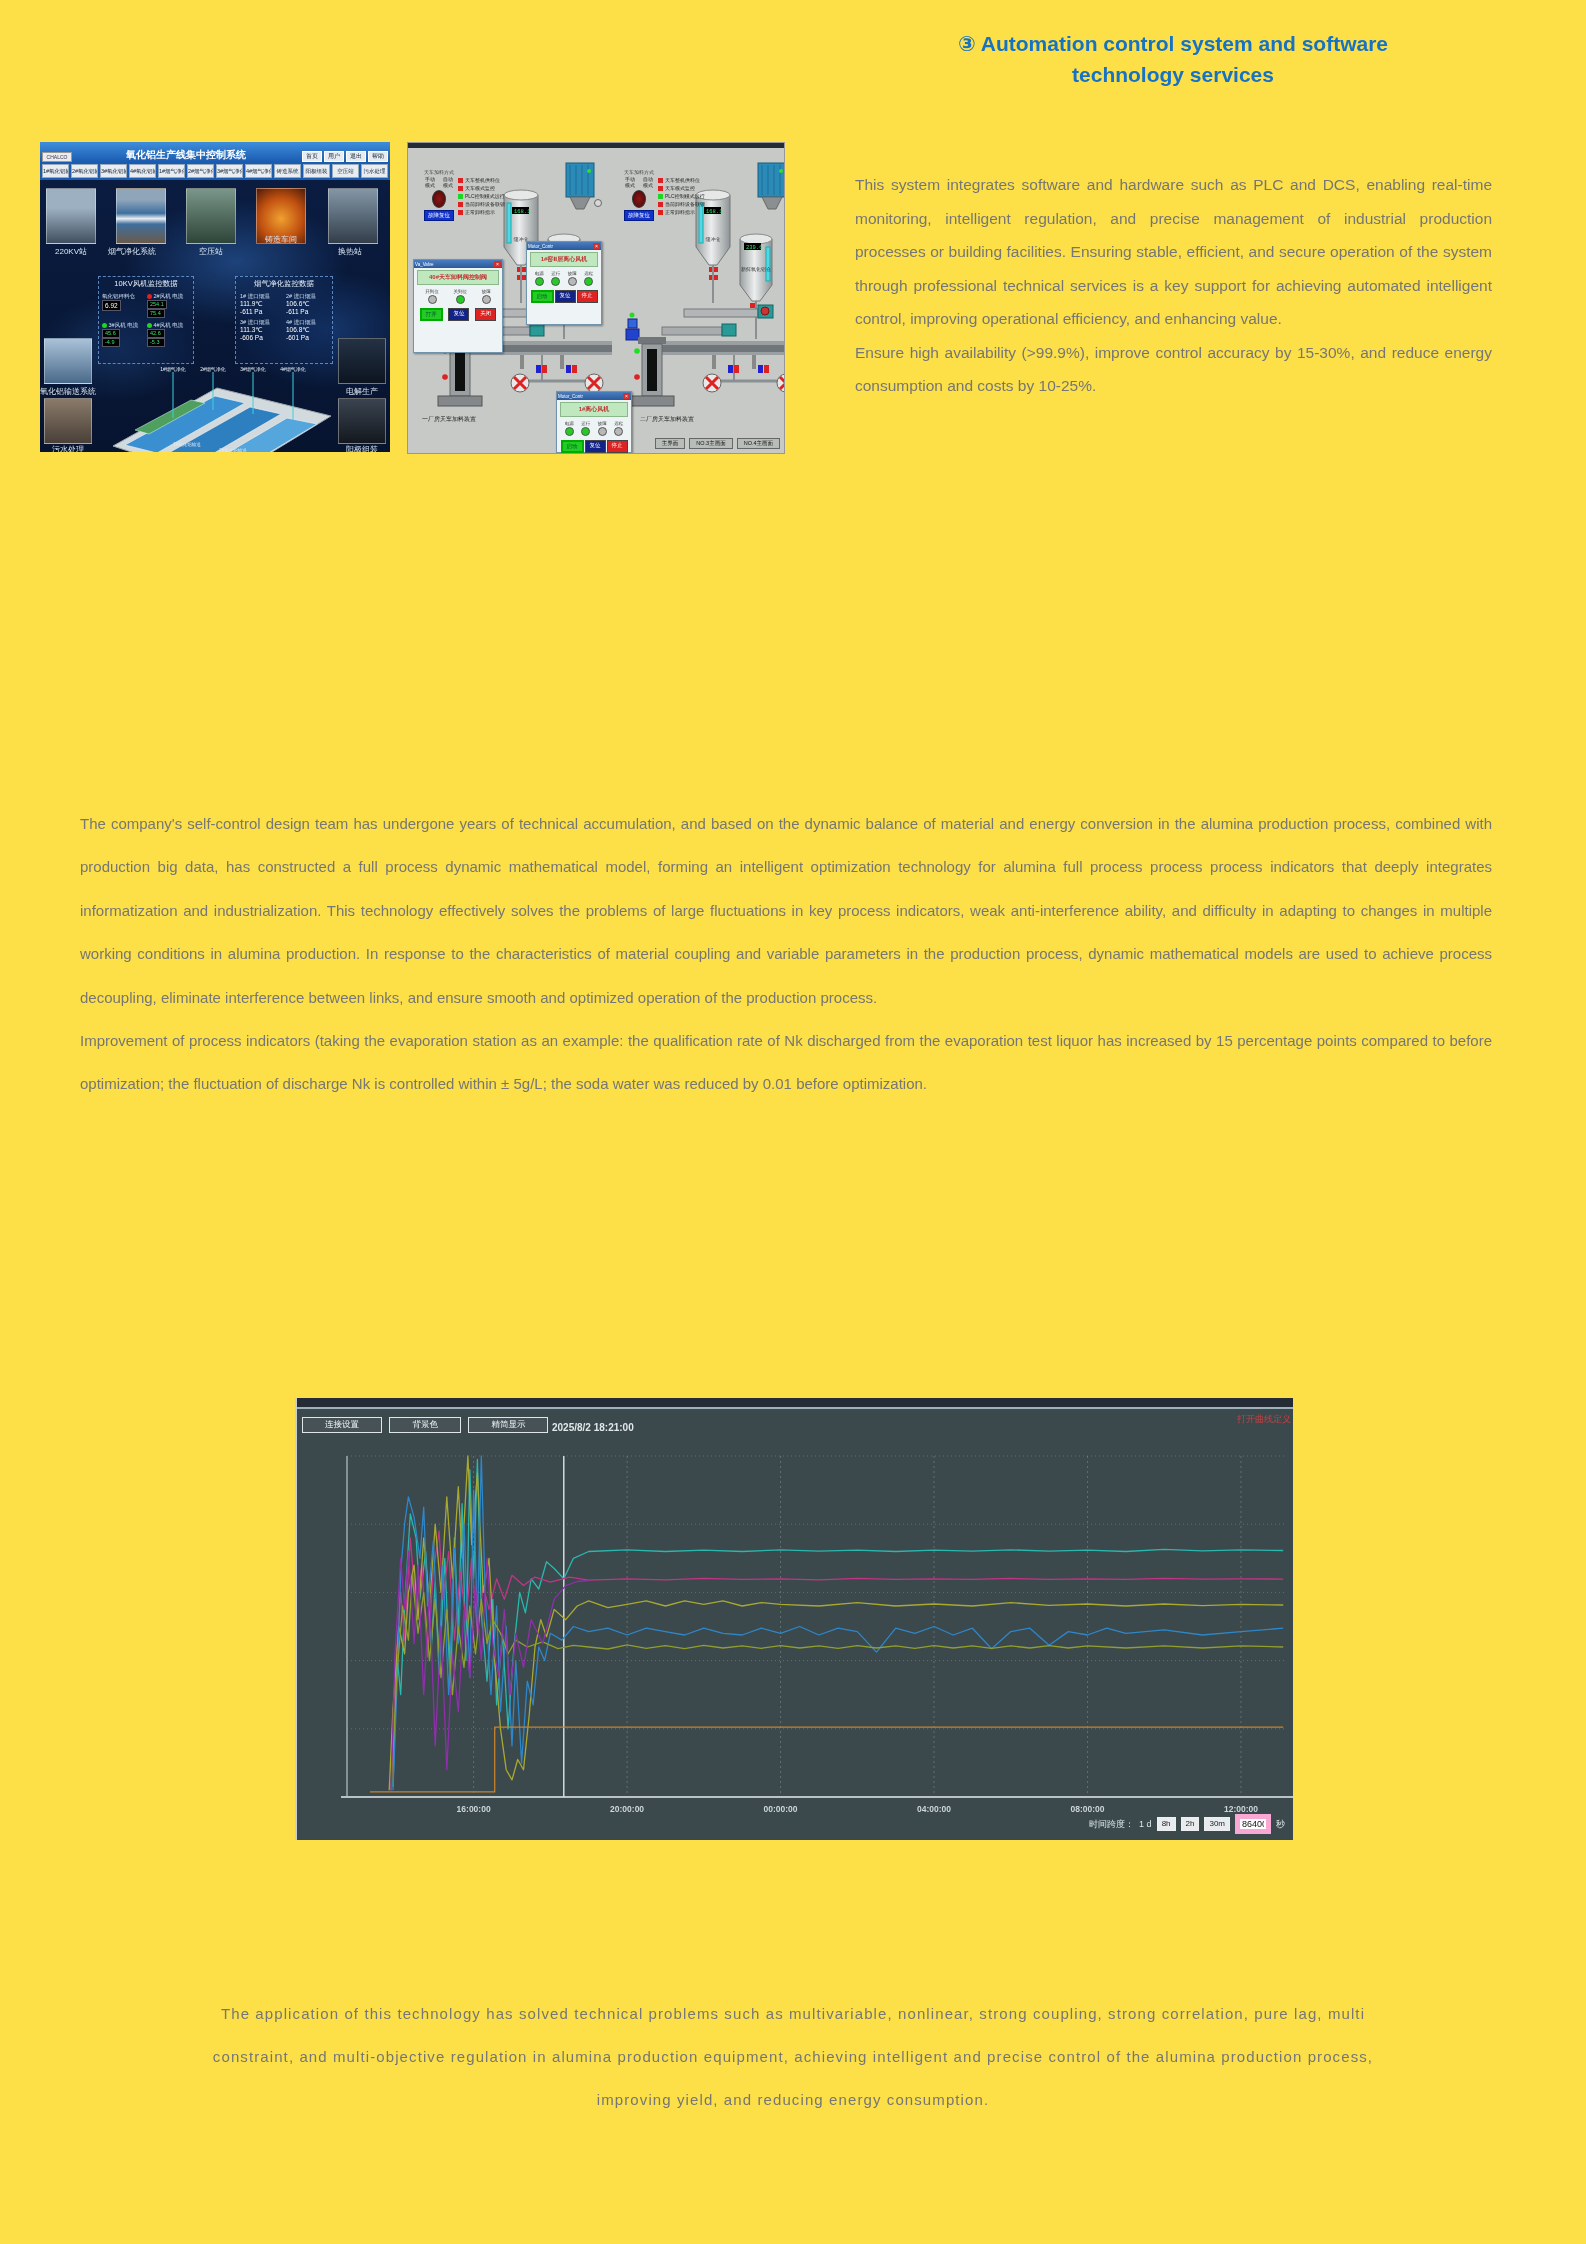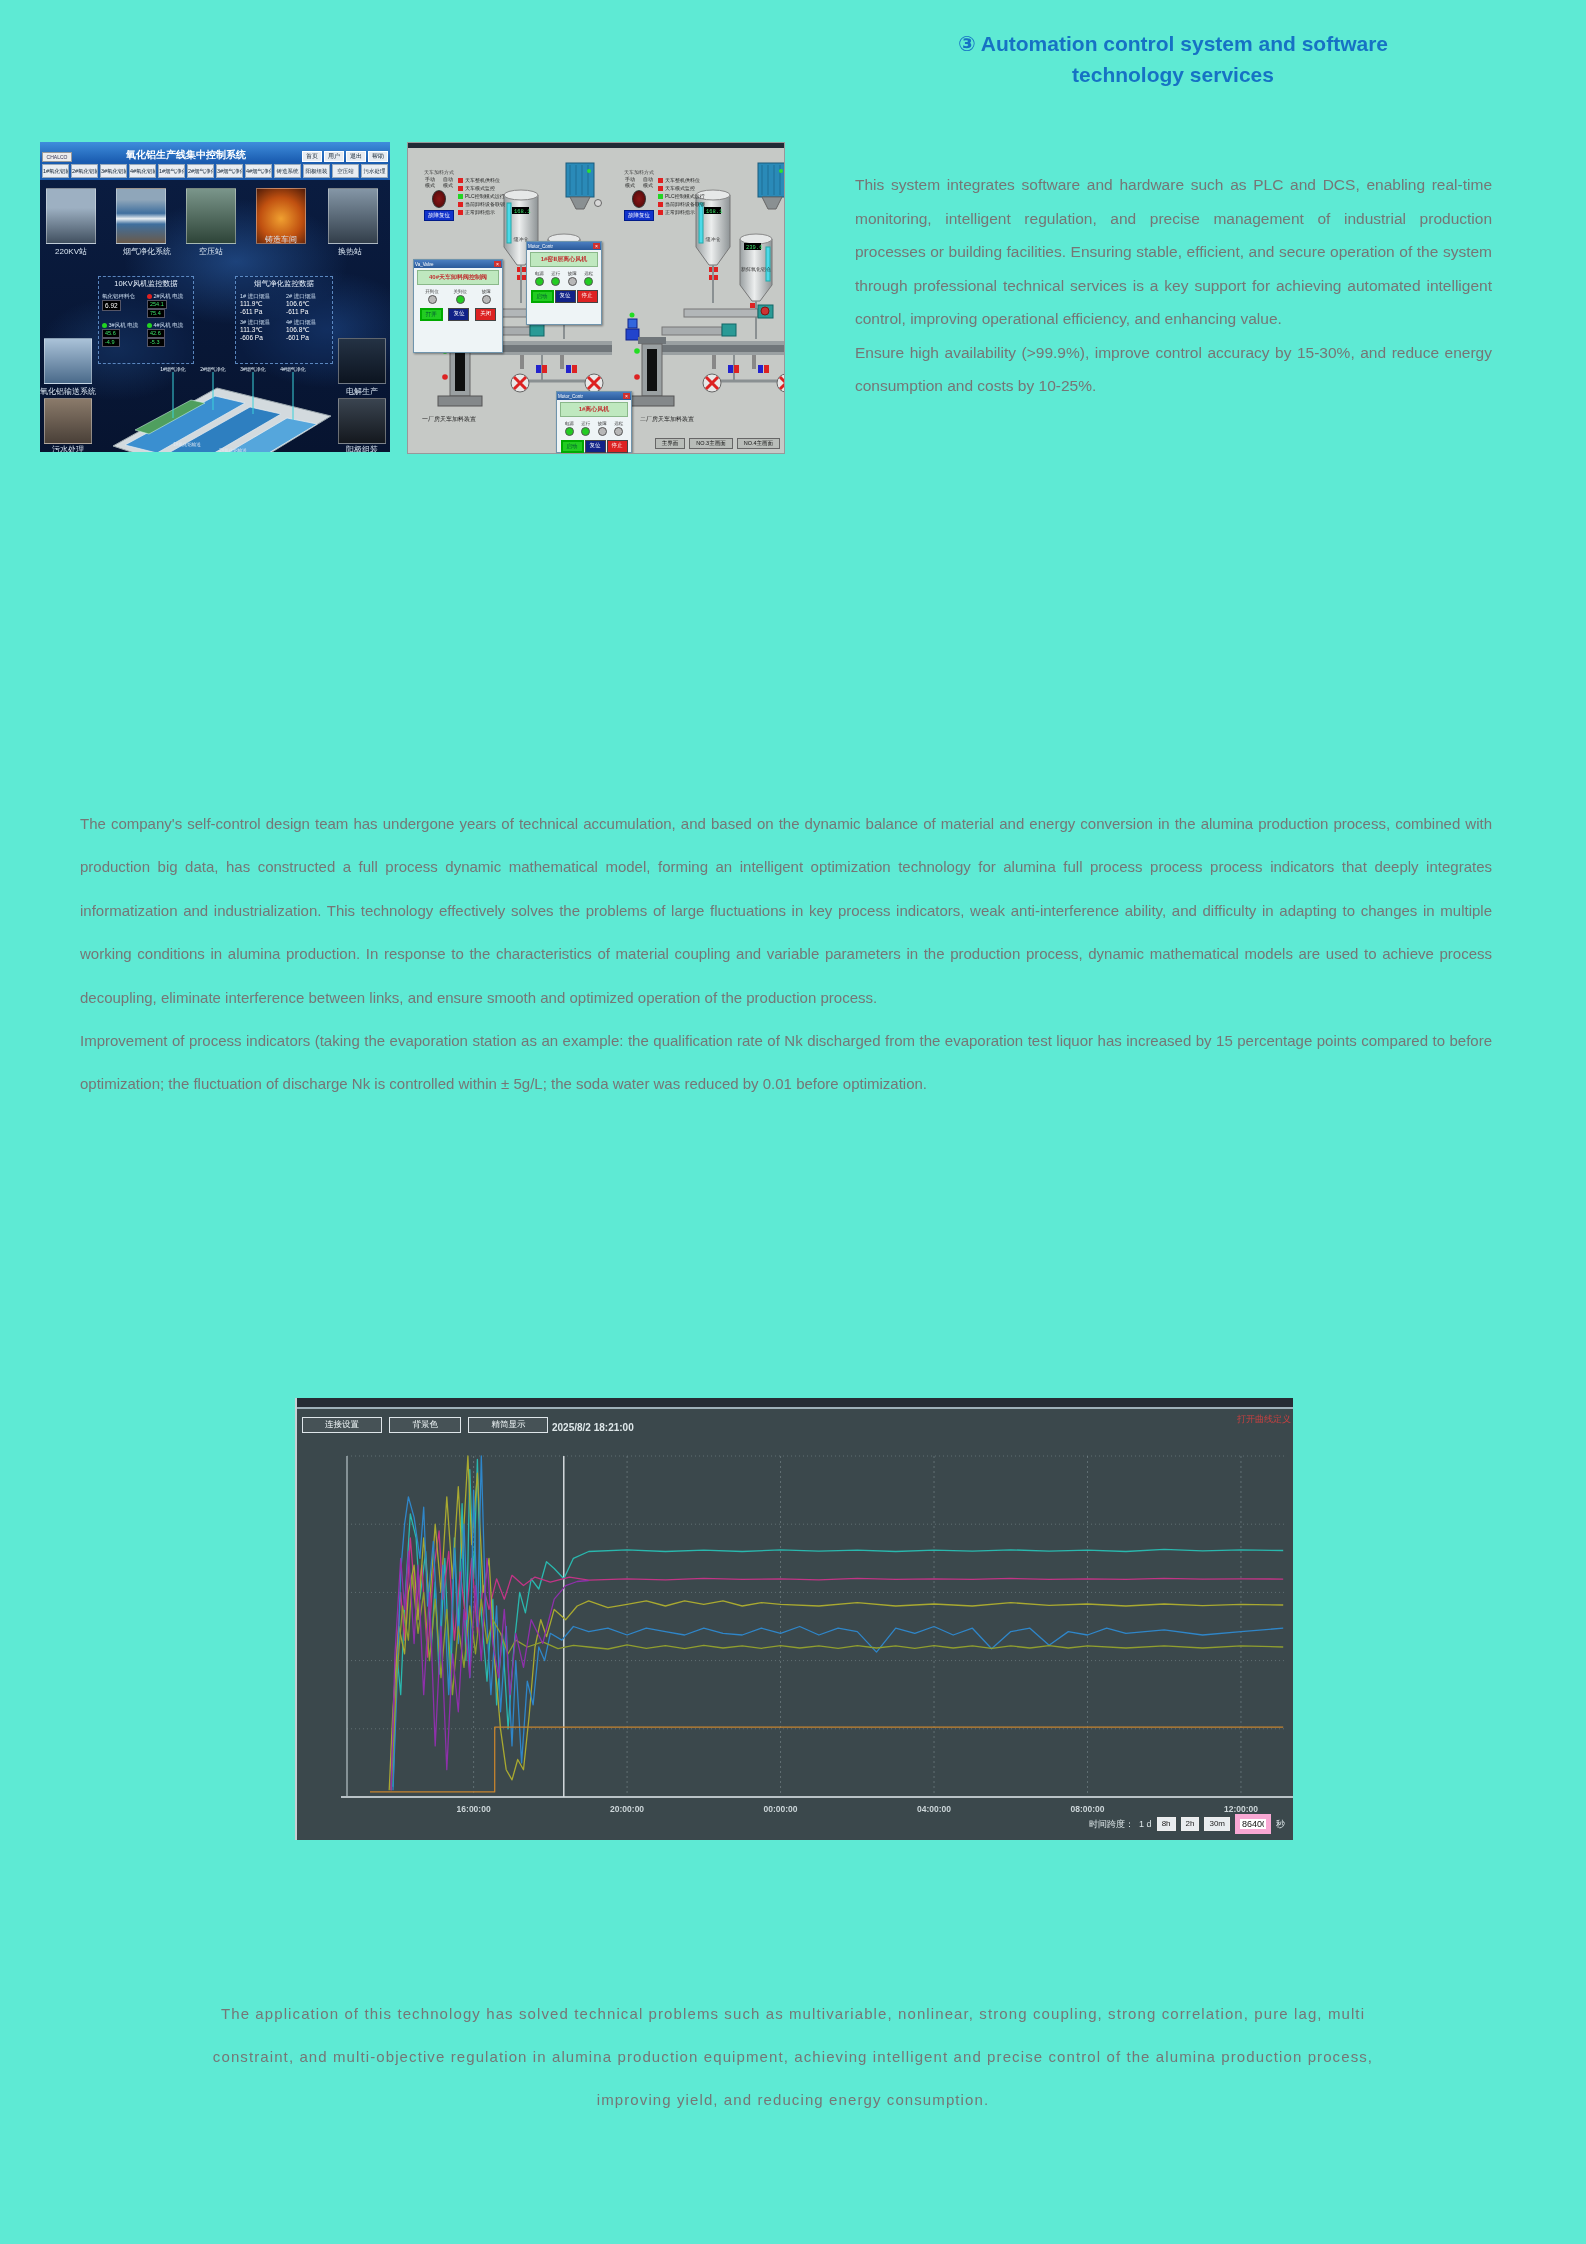--- a/index.html
+++ b/index.html
@@ -1,17 +1,17 @@
 <!DOCTYPE html>
 <html><head>
 <meta charset="utf-8">
 <style>
   * { box-sizing: border-box; margin: 0; padding: 0; }
   html,body { background:#fff; }
-  .page { position:relative; width:1586px; height:2244px; background:#5eead4;
+  .page { position:relative; width:1586px; height:2244px; background:#fde047;
           font-family:"Liberation Sans","DejaVu Sans",sans-serif; overflow:hidden; }
 
   
   .h-blue { color:#1672c4; font-weight:bold; }
   .sec3-heading { position:absolute; left:855px; top:28px; width:636px; text-align:center;
                   font-size:21px; line-height:31px; }
   .sec3-para { position:absolute; left:855px; top:168px; width:637px; font-size:15.5px;
                color:#767676; line-height:33.5px; text-align:justify; }
   .sec4-heading { position:absolute; left:60px; top:585px; width:1466px; text-align:center;
                   font-size:21px; line-height:44px; }
@@ -162,21 +162,21 @@
       <span class="scada-tab">污水处理</span>
     </div>
     <div class="scada-body">
 
       <div class="photo ph1" style="left:6px;top:8px;"></div>
       <div class="photo ph2" style="left:76px;top:8px;"></div>
       <div class="photo ph3" style="left:146px;top:8px;"></div>
       <div class="photo ph4" style="left:216px;top:8px;"></div>
       <div class="photo ph5" style="left:288px;top:8px;"></div>
       <div class="pcap" style="left:-7px;top:66px;">220KV站</div>
-      <div class="pcap" style="left:69px;top:66px;">烟气净化系统</div>
+      <div class="pcap" style="left:54px;top:66px;">烟气净化系统</div>
       <div class="pcap" style="left:133px;top:66px;">空压站</div>
       <div class="pcap" style="left:203px;top:54px;">铸造车间</div>
       <div class="pcap" style="left:272px;top:66px;">换热站</div>
 
       <div class="spanel" style="left:58px;top:96px;width:96px;height:88px;">
         <div class="spanel-title">10KV风机监控数据</div>
         <div class="spanel-grid">
           <div class="spanel-cell">
             <span>氧化铝秤料仓</span><br>
             <span class="chip big">6.92</span>

